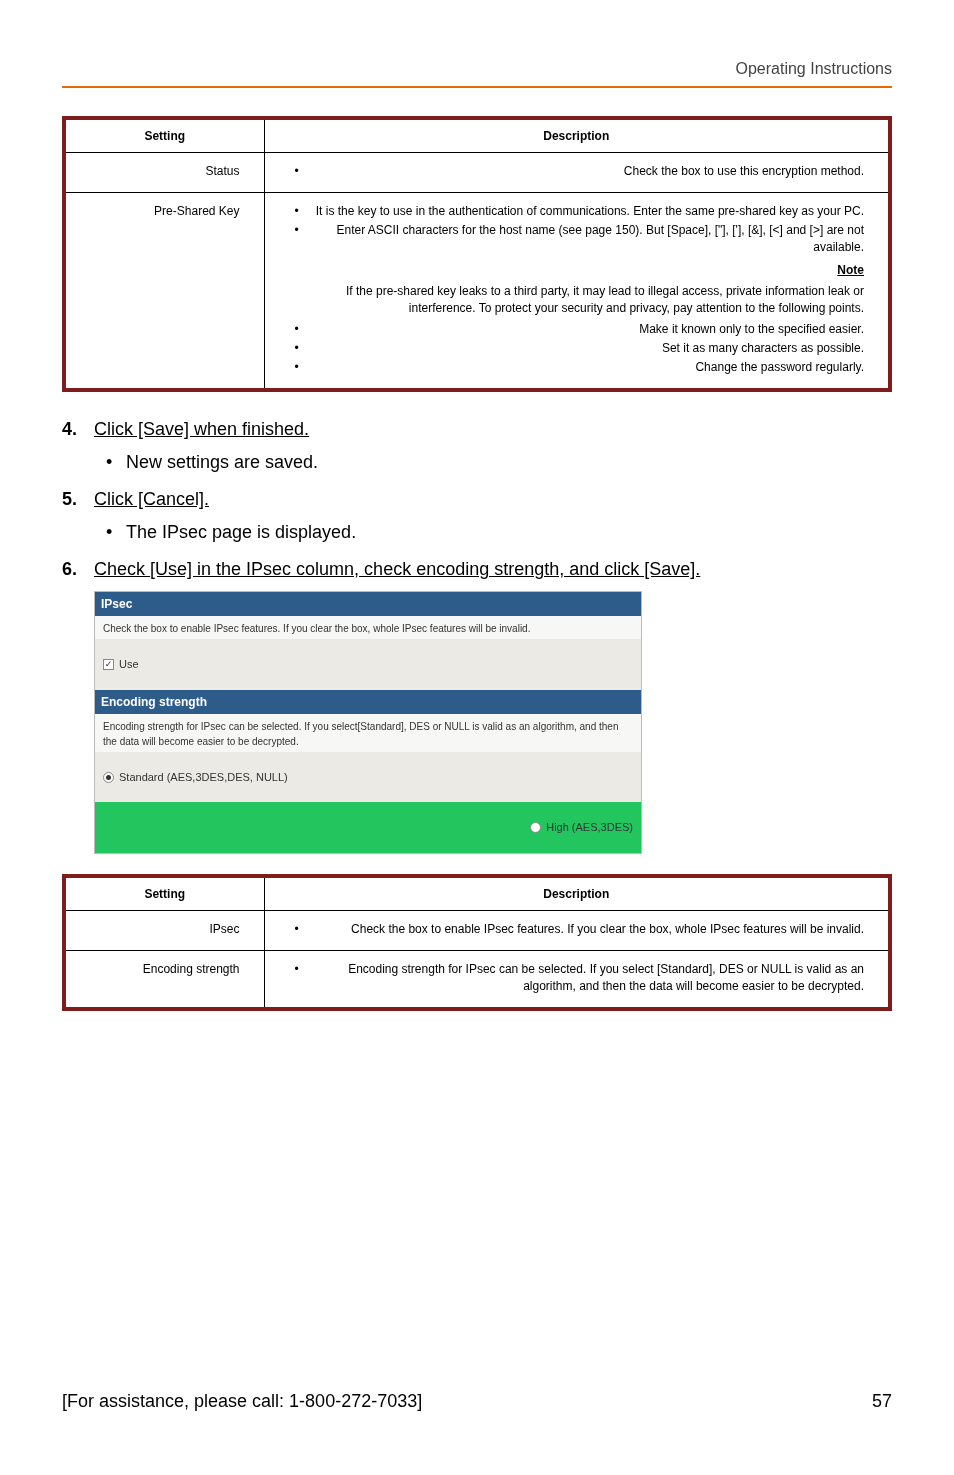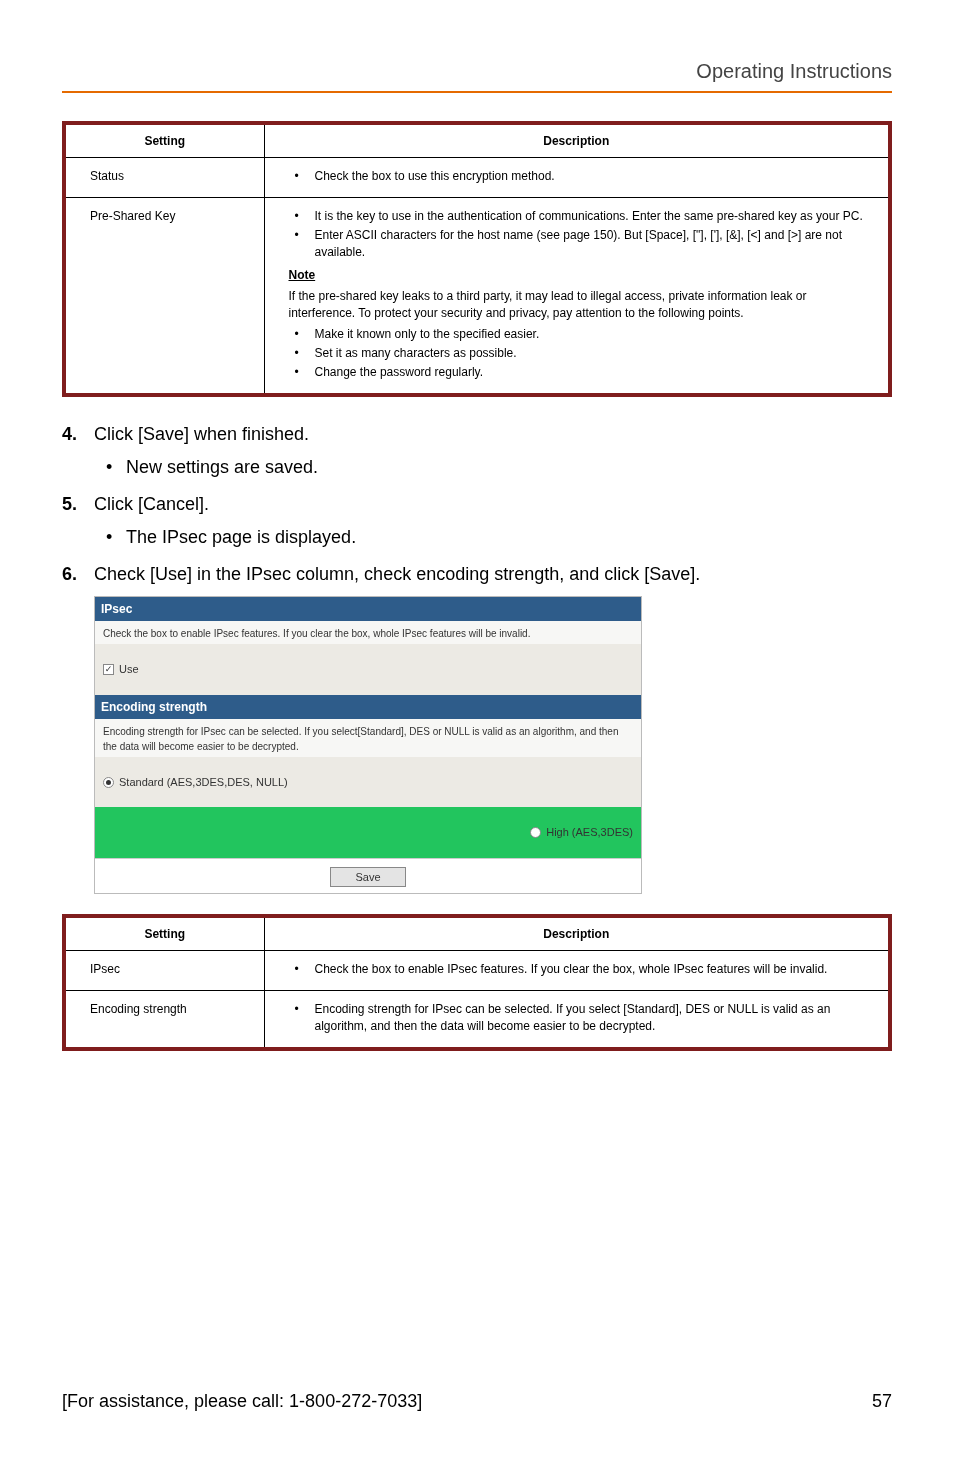--- a/index.html
+++ b/index.html
@@ -9,21 +9,21 @@
     width: 954px;
     height: 1475px;
     position: relative;
     color: #000;
   }
   .page {
     padding: 60px 62px 0 62px;
   }
   .header-text {
     text-align: right;
-    font-size: 20px;
+    font-size: 16px;
     color: #444;
     margin-bottom: 8px;
   }
   .top-rule {
     border: none;
     border-top: 2px solid #e56a00;
     margin-bottom: 28px;
   }
   table.doc-table {
     width: 100%;
@@ -35,20 +35,21 @@
     border: 1px solid #000;
     padding: 9px 10px;
     text-align: center;
     font-weight: bold;
   }
   table.doc-table td {
     border: 1px solid #000;
     padding: 10px 24px;
     vertical-align: top;
     line-height: 1.42;
+    text-align: right;
   }
   .col-setting { width: 200px; }
   .bullets {
     list-style: none;
   }
   .bullets li {
     position: relative;
     padding-left: 26px;
     margin-bottom: 2px;
   }
@@ -74,21 +75,21 @@
   }
   .step {
     display: flex;
     margin-bottom: 6px;
   }
   .step .num {
     width: 32px;
     font-weight: bold;
     flex-shrink: 0;
   }
-  .step .txt { flex: 1; }
+  .step .txt { flex: 1; text-decoration: underline; }
   .sub-bullets {
     list-style: none;
     margin-left: 40px;
     margin-bottom: 10px;
   }
   .sub-bullets li {
     position: relative;
     padding-left: 24px;
   }
   .sub-bullets li::before {
@@ -249,23 +250,20 @@
       <div class="panel-headbar">Encoding strength</div>
       <div class="panel-desc">Encoding strength for IPsec can be selected. If you select[Standard], DES or NULL is valid as an algorithm, and then the data will become easier to be decrypted.</div>
       <div class="panel-row">
         <span class="rad checked"></span>
         <span>Standard (AES,3DES,DES, NULL)</span>
       </div>
       <div class="panel-row alt">
         <span class="rad"></span>
         <span>High (AES,3DES)</span>
       </div>
-      <div class="panel-savebar">
-        <span class="panel-savebtn">Save</span>
-      </div>
     </div>
   </div>
 
   <table class="doc-table">
     <thead>
       <tr>
         <th class="col-setting">Setting</th>
         <th>Description</th>
       </tr>
     </thead>

